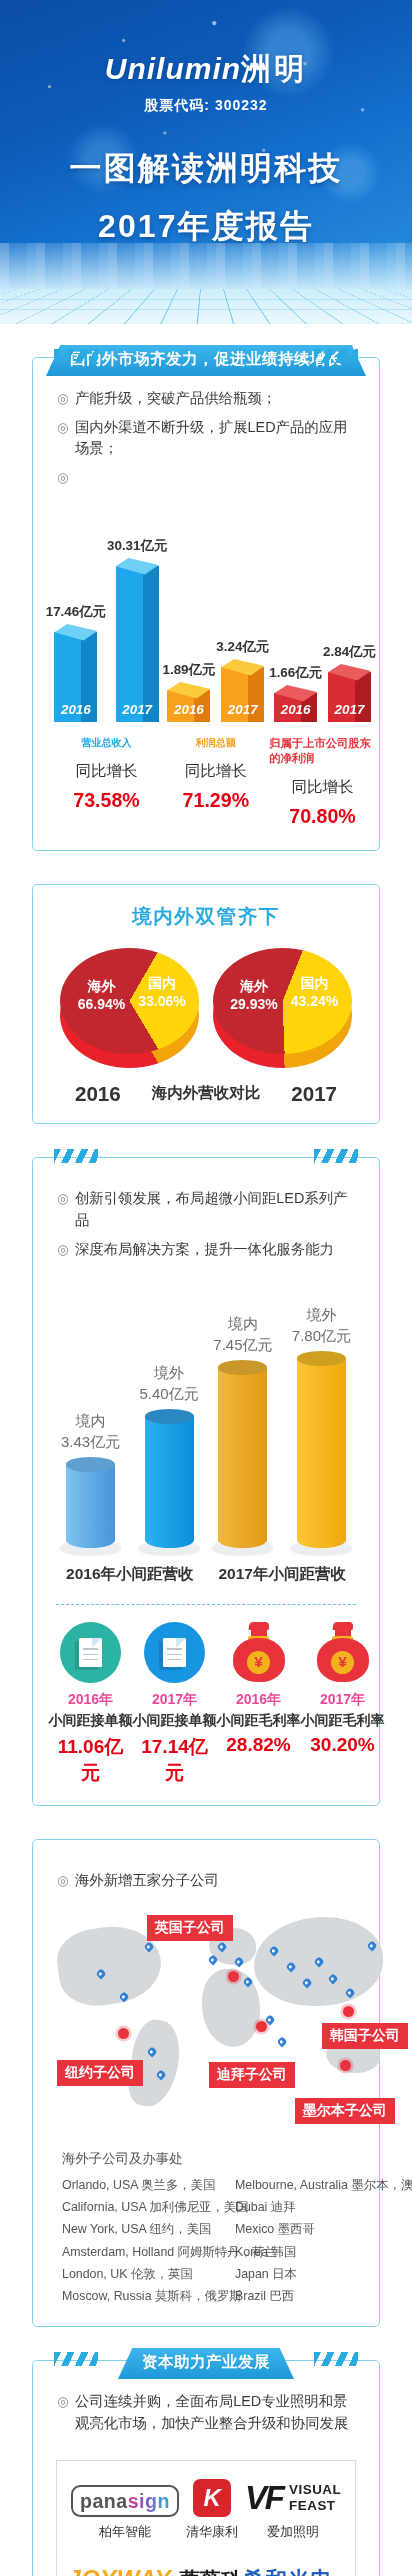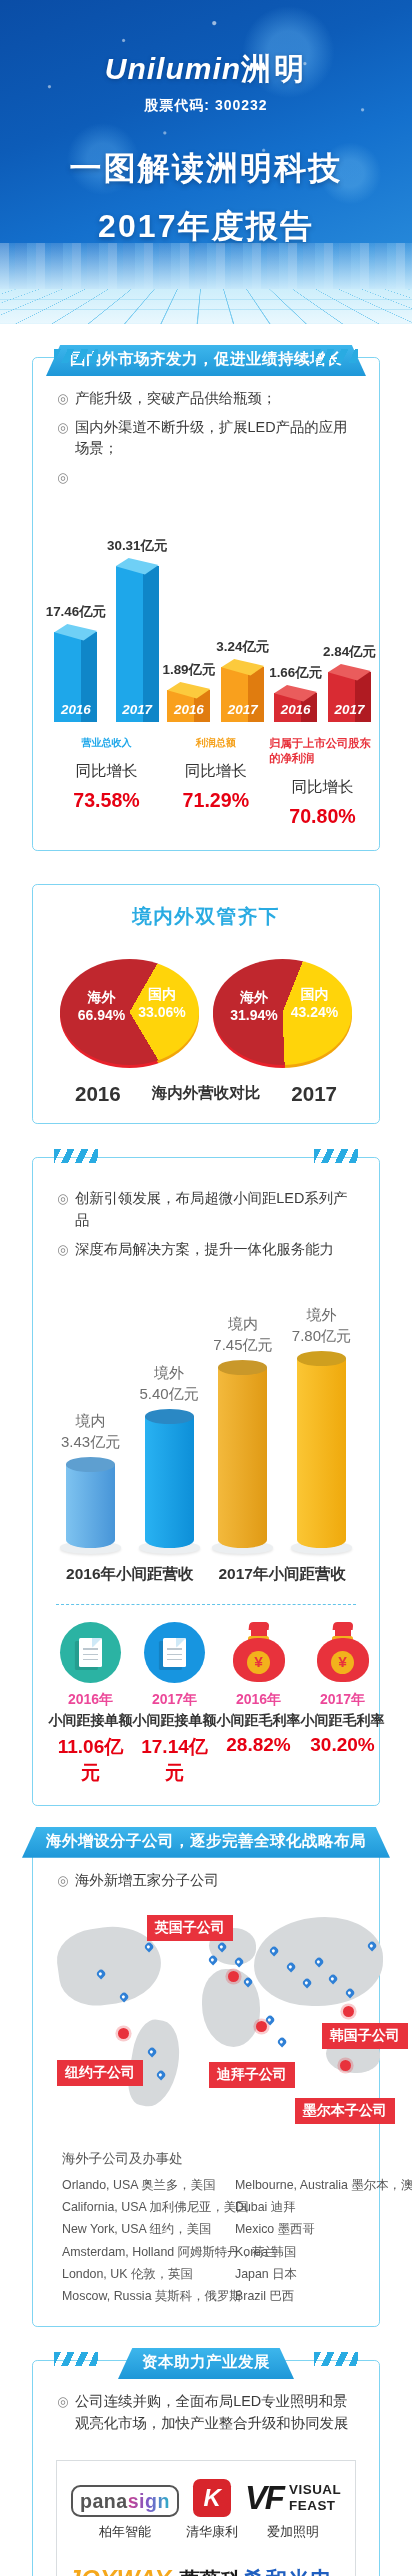--- a/index.html
+++ b/index.html
@@ -58,21 +58,21 @@
   .g-title.small{font-size:11.3px;}
   .t-blue{color:#1ea7ea;} .t-orange{color:#f5a11b;} .t-red{color:#e8323c;}
   .g-sub{color:#333;font-size:15.5px;margin-top:11.3px;}
   .g-pct{color:#e60012;font-weight:bold;font-size:19.6px;margin-top:7.2px;padding-bottom:17.5px;}
   
   .secB-title{text-align:center;color:#29abe2;font-weight:bold;font-size:19.6px;letter-spacing:1.5px;padding-top:18.5px;}
   .pies{display:flex;justify-content:space-around;padding:13.4px 20.6px 0;}
   .pieWrap{position:relative;width:139px;height:129px;}
   .pie{position:absolute;left:0;width:139px;height:106px;border-radius:50%;}
   .pie.side{top:18.5px;}
-  .pie.top{top:15px;}
+  .pie.top{top:4px;}
   .plab{position:absolute;color:#fff;font-weight:bold;font-size:14px;text-align:center;line-height:1.35;}
   .plab.l{left:17.5px;top:29px;}
   .plab.r{left:78px;top:26px;}
   .pie-cap-row{display:flex;justify-content:center;align-items:center;gap:31px;color:#333;font-weight:bold;padding:9.3px 0 17.5px;}
   .pie-year{font-size:20.6px;}
   .pie-mid{font-size:15.5px;}
   
   .cyl-area{display:flex;justify-content:space-between;padding:39px 20.6px 0;}
   .cyl-group{width:165px;display:flex;flex-direction:column;align-items:center;}
   .cyl-cols{display:flex;align-items:flex-end;gap:17.5px;height:242px;}
@@ -238,21 +238,21 @@
     <div class="pieWrap">
       <div class="pie side" style="background: conic-gradient(from 30deg, rgb(242, 165, 10) 0deg, rgb(242, 165, 10) 119deg, rgb(232, 33, 43) 119deg, rgb(232, 33, 43) 360deg);"></div>
       <div class="pie top" style="background: conic-gradient(from 30deg, rgb(255, 212, 10) 0deg, rgb(255, 212, 10) 119deg, rgb(192, 39, 46) 119deg, rgb(192, 39, 46) 360deg);">
         <div class="plab l"><span>海外</span><br><span>66.94%</span></div>
         <div class="plab r"><span>国内</span><br><span>33.06%</span></div>
       </div>
     </div>
     <div class="pieWrap">
       <div class="pie side" style="background: conic-gradient(from 22deg, rgb(242, 165, 10) 0deg, rgb(242, 165, 10) 155.7deg, rgb(232, 33, 43) 155.7deg, rgb(232, 33, 43) 360deg);"></div>
       <div class="pie top" style="background: conic-gradient(from 22deg, rgb(255, 212, 10) 0deg, rgb(255, 212, 10) 155.7deg, rgb(192, 39, 46) 155.7deg, rgb(192, 39, 46) 360deg);">
-        <div class="plab l"><span>海外</span><br><span>31.94%</span></div>
+        <div class="plab l"><span>海外</span><br><span>29.93%</span></div>
         <div class="plab r"><span>国内</span><br><span>43.24%</span></div>
       </div>
     </div>
   </div>
   <div class="pie-cap-row">
     <span class="pie-year">2016</span>
     <span class="pie-mid">海内外营收对比</span>
     <span class="pie-year">2017</span>
   </div>
 </section>
@@ -357,21 +357,20 @@
           <div class="bag-coin">¥</div>
         </div>
       <div class="t1">2017年</div>
       <div class="t2">小间距毛利率</div>
       <div class="t3">30.20%</div>
     </div>
   </div>
 </section>
 
 <section class="sec">
-  <div class="band">海外增设分子公司，逐步完善全球化战略布局</div>
   <div class="bullets">
     <div class="bullet">
         <span class="dot">◎</span>
         <span>海外新增五家分子公司</span>
       </div>
   </div>
   <div class="map">
     <div class="cont" style="left:4.1px;top:13.4px;width:103px;height:77px;border-radius:42% 58% 55% 45%;transform:rotate(-8deg);"></div>
     <div class="cont" style="left:77px;top:107px;width:47px;height:87px;border-radius:45% 55% 60% 40%;transform:rotate(10deg);"></div>
     <div class="cont" style="left:155px;top:14.4px;width:47px;height:37px;border-radius:50% 50% 45% 55%;"></div>

